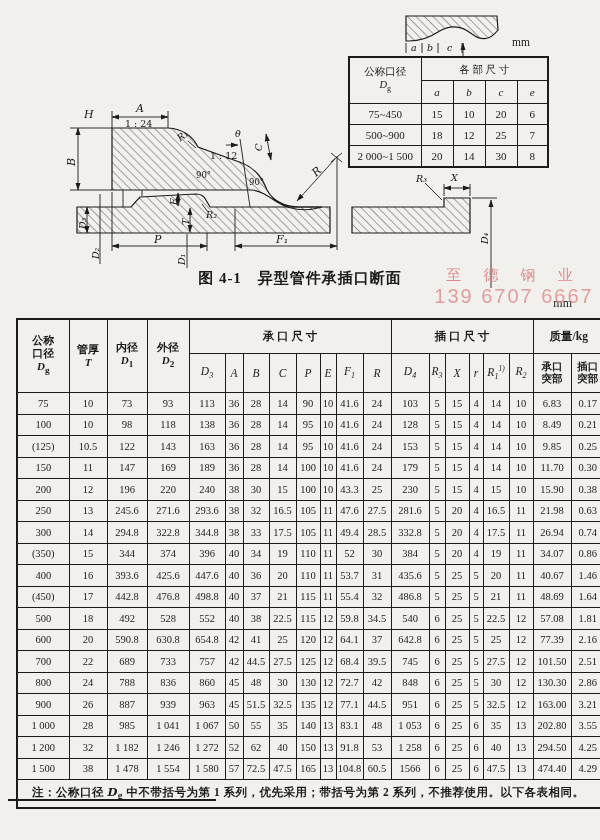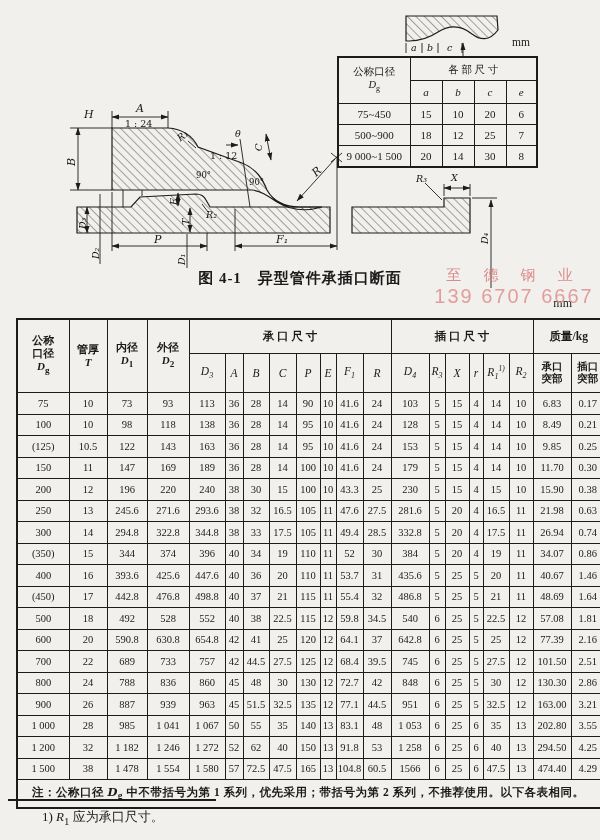--- a/index.html
+++ b/index.html
@@ -15,21 +15,21 @@
   .lbl-s{font-style:italic;font-size:9.5px;}
   .txt{font-size:9.5px;font-style:normal;}
   .txt-xs{font-size:8.5px;font-style:normal;}
   .outl{stroke:#1c1c1c;stroke-width:1.2;fill:url(#h);}
   .ln{stroke:#1c1c1c;stroke-width:0.9;fill:none;}
   .dim{stroke:#1c1c1c;stroke-width:0.9;fill:none;marker-start:url(#ar);marker-end:url(#ar);}
   .dime{stroke:#1c1c1c;stroke-width:0.9;fill:none;marker-end:url(#ar);}
   
   .mini-unit{position:absolute;left:512px;top:36px;font-size:11.5px;}
   .minitable{
-    position:absolute;left:337px;top:56px;border-collapse:collapse;
+    position:absolute;left:348px;top:56px;border-collapse:collapse;
     border:2px solid #1c1c1c;table-layout:fixed;background:transparent;
   }
   .minitable th,.minitable td{border:1px solid #1c1c1c;text-align:center;padding:0;font-weight:normal;}
   .minitable .cjk{font-size:10.5px;line-height:13px;}
   .minitable .var{font-style:italic;font-size:11px;}
   .minitable td{font-size:11px;height:20px;}
   
   .fig-caption{position:absolute;left:0;top:269px;width:100%;text-align:center;
     font-size:15px;font-weight:bold;letter-spacing:1px;}
   .tbl-title{position:absolute;left:0;top:293px;width:100%;text-align:center;
@@ -186,21 +186,21 @@
           <td>6</td>
         </tr>
         <tr>
           <td>500~900</td>
           <td>18</td>
           <td>12</td>
           <td>25</td>
           <td>7</td>
         </tr>
         <tr>
-          <td>9 000~1 500</td>
+          <td>2 000~1 500</td>
           <td>20</td>
           <td>14</td>
           <td>30</td>
           <td>8</td>
         </tr>
       </tbody>
   </table>
 
   <div class="fig-caption">图 4-1　异型管件承插口断面</div>
   <div class="tbl-unit">mm</div>
@@ -656,20 +656,19 @@
         </tr>
       </tbody>
     <tfoot>
       <tr class="noterow">
         <td colspan="20">注：公称口径 <i>D</i><sub>g</sub> 中不带括号为第 1 系列，优先采用；带括号为第 2 系列，不推荐使用。以下各表相同。</td>
       </tr>
     </tfoot>
   </table>
 
   <div class="footrule"></div>
-  <div class="footnote">1) <i>R</i><sub>1</sub> 应为承口尺寸。</div>
 
   <div class="watermark">
     <div class="w1">至 德 钢 业</div>
     <div class="w2">139 6707 6667</div>
   </div>
 
 </div>
 
 </body></html>

